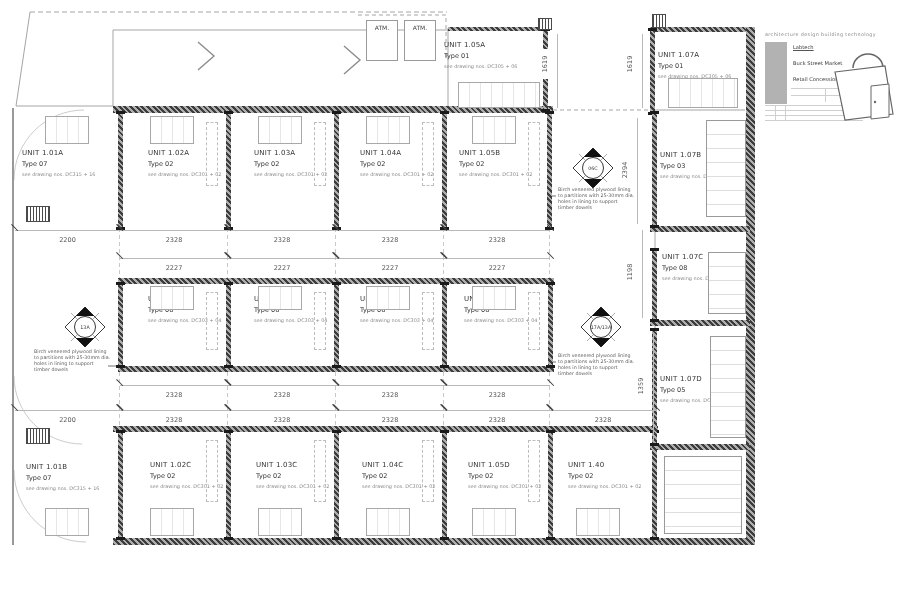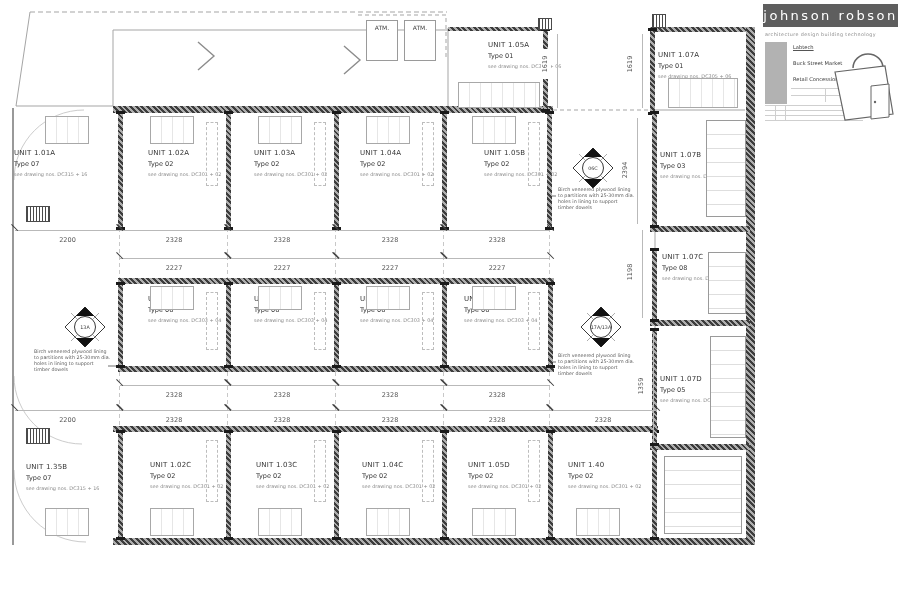--- a/index.html
+++ b/index.html
@@ -121,46 +121,46 @@
 <div class="pw" style="left:652px;top:250px;height:70px"></div>
 <div class="pw" style="left:652px;top:330px;height:114px"></div>
 
 <div class="atm" style="left:366px;top:20px;width:30px;height:36px">
   <span>ATM.</span>
 </div>
 <div class="atm" style="left:404px;top:20px;width:30px;height:36px">
   <span>ATM.</span>
 </div>
 
-<div class="ulabel" style="left:14px;top:150px">
+<div class="ulabel" style="left:22px;top:150px">
   <span class="nm">UNIT 1.01A</span>
   <span class="tp">Type 07</span>
   <span class="nt">see drawing nos. DC315 + 16</span>
 </div>
 <div class="ulabel" style="left:148px;top:150px">
   <span class="nm">UNIT 1.02A</span>
   <span class="tp">Type 02</span>
   <span class="nt">see drawing nos. DC301 + 02</span>
 </div>
 <div class="ulabel" style="left:254px;top:150px">
   <span class="nm">UNIT 1.03A</span>
   <span class="tp">Type 02</span>
   <span class="nt">see drawing nos. DC301 + 02</span>
 </div>
 <div class="ulabel" style="left:360px;top:150px">
   <span class="nm">UNIT 1.04A</span>
   <span class="tp">Type 02</span>
   <span class="nt">see drawing nos. DC301 + 02</span>
 </div>
-<div class="ulabel" style="left:484px;top:150px">
+<div class="ulabel" style="left:459px;top:150px">
   <span class="nm">UNIT 1.05B</span>
   <span class="tp">Type 02</span>
   <span class="nt">see drawing nos. DC301 + 02</span>
 </div>
-<div class="ulabel" style="left:488px;top:42px">
+<div class="ulabel" style="left:444px;top:42px">
   <span class="nm">UNIT 1.05A</span>
   <span class="tp">Type 01</span>
   <span class="nt">see drawing nos. DC305 + 06</span>
 </div>
 <div class="ulabel" style="left:658px;top:52px">
   <span class="nm">UNIT 1.07A</span>
   <span class="tp">Type 01</span>
   <span class="nt">see drawing nos. DC305 + 06</span>
 </div>
 <div class="ulabel" style="left:660px;top:152px">
@@ -192,21 +192,21 @@
   <span class="nm">UNIT 1.04B</span>
   <span class="tp">Type 06</span>
   <span class="nt">see drawing nos. DC303 + 04</span>
 </div>
 <div class="ulabel" style="left:464px;top:296px">
   <span class="nm">UNIT 1.05C</span>
   <span class="tp">Type 06</span>
   <span class="nt">see drawing nos. DC303 + 04</span>
 </div>
 <div class="ulabel" style="left:26px;top:464px">
-  <span class="nm">UNIT 1.35B</span>
+  <span class="nm">UNIT 1.01B</span>
   <span class="tp">Type 07</span>
   <span class="nt">see drawing nos. DC315 + 16</span>
 </div>
 <div class="ulabel" style="left:150px;top:462px">
   <span class="nm">UNIT 1.02C</span>
   <span class="tp">Type 02</span>
   <span class="nt">see drawing nos. DC301 + 02</span>
 </div>
 <div class="ulabel" style="left:256px;top:462px">
   <span class="nm">UNIT 1.03C</span>
@@ -330,21 +330,20 @@
 <div class="shelf" style="left:706px;top:120px;width:38px;height:95px"></div>
 <div class="shelf" style="left:708px;top:252px;width:36px;height:60px"></div>
 <div class="shelf" style="left:710px;top:336px;width:34px;height:100px"></div>
 <div class="shelf" style="left:664px;top:456px;width:76px;height:76px"></div>
 <div class="rad" style="left:26px;top:206px;width:22px;height:14px"></div>
 <div class="rad" style="left:26px;top:428px;width:22px;height:14px"></div>
 <div class="rad" style="left:538px;top:18px;width:12px;height:10px"></div>
 <div class="rad" style="left:652px;top:14px;width:12px;height:12px"></div>
 
 <div class="abs" style="left:763px;top:4px;width:135px;height:116px">
-  <div class="tb-head" style="left:0;top:0;width:135px;height:23px">johnson robson</div>
   <div class="tb-tag" style="left:2px;top:27px">architecture   design   building technology</div>
   <div class="tb-side" style="left:2px;top:38px;width:22px;height:62px"></div>
   <div class="tb-item" style="left:30px;top:40px;text-decoration:underline">Labtech</div>
   <div class="tb-item" style="left:30px;top:56px">Buck Street Market</div>
   <div class="tb-item" style="left:30px;top:72px">Retail Concessions GA Plan</div>
   <div class="tb-line" style="left:28px;top:84px;width:72px"></div>
   <div class="tb-line" style="left:28px;top:91px;width:72px"></div>
   <div class="tb-vline" style="left:62px;top:84px;height:14px"></div>
   <div class="tb-line" style="left:2px;top:101px;width:98px"></div>
   <div class="tb-line" style="left:2px;top:106px;width:98px"></div>

